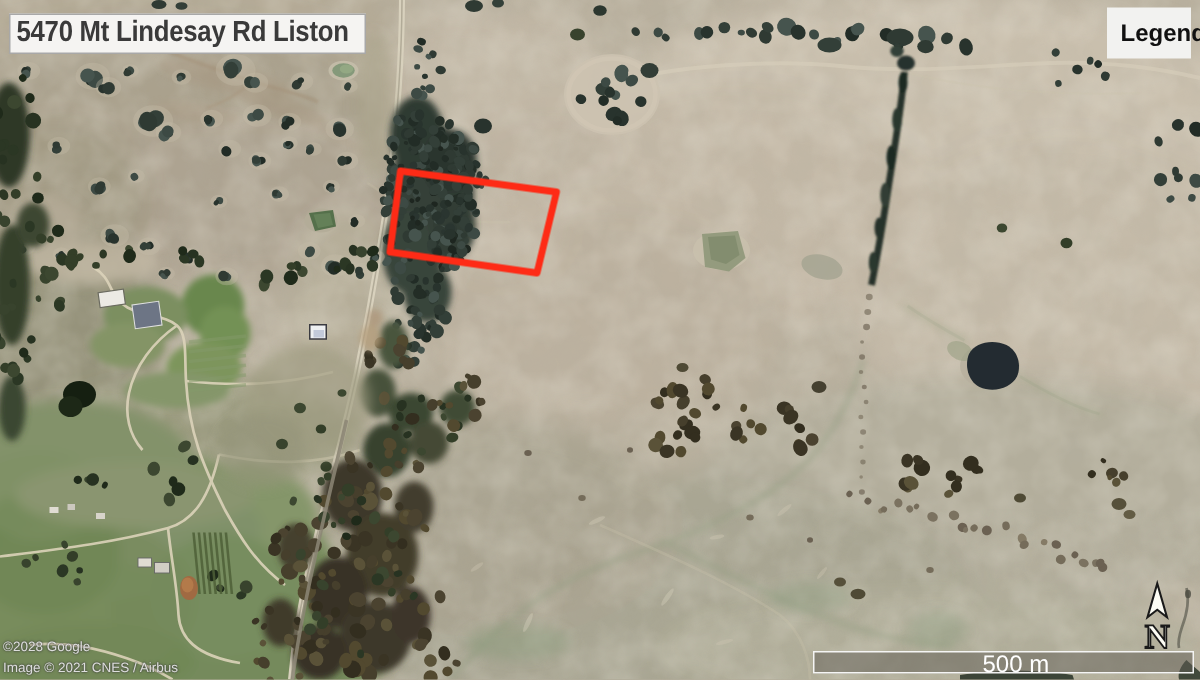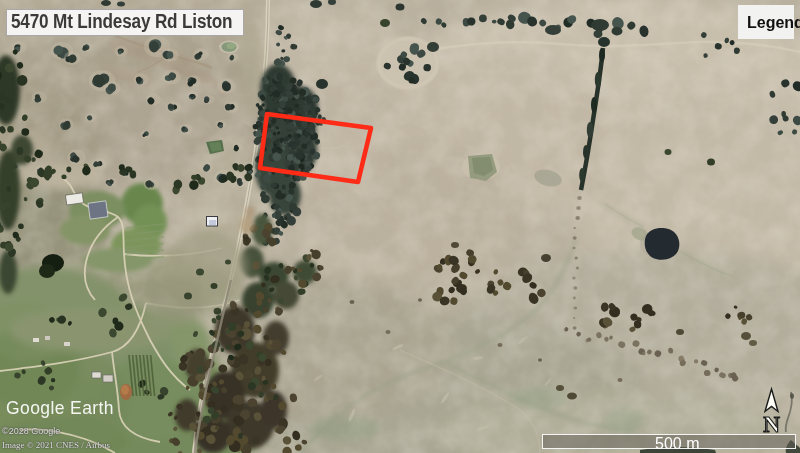--- a/index.html
+++ b/index.html
@@ -1178,25 +1178,24 @@
     </svg>
 
 <div class="ov" style="left:6px;top:9px;width:236px;height:25px;background:#f5f4f2;border:1px solid #a8a8a8;"></div>
 
 <div class="ov" style="left:11px;top:12px;font-size:19.5px;font-weight:bold;color:#3a3a3a;letter-spacing:-0.2px;line-height:1;transform:scaleX(0.88);transform-origin:left top;white-space:nowrap;">5470 Mt Lindesay Rd Liston</div>
 
 <div class="ov" style="left:738px;top:5px;width:56px;height:34px;background:#f2f2f0;"></div>
 
 <div class="ov" style="left:747px;top:14px;font-size:16px;font-weight:bold;color:#111;">Legend</div>
 
-<div class="ov" style="left:6px;top:400px;font-size:17.5px;color:rgba(255,255,255,0.92);letter-spacing:0.4px;line-height:1;">Google Earth</div>
 
 <div class="ov" style="left:2px;top:427px;font-size:9px;color:rgba(255,255,255,0.82);text-shadow:0 0 2px #444,0 0 1px #333;line-height:1;">©2028 Google</div>
 
-<div class="ov" style="left:2px;top:441px;font-size:9px;color:rgba(255,255,255,0.82);text-shadow:0 0 2px #444,0 0 1px #333;line-height:1;font-family:Liberation Serif, serif;">Image © 2021 CNES / Airbus</div>
+<div class="ov" style="left:2px;top:441px;font-size:9px;color:rgba(255,255,255,0.82);text-shadow:0 0 2px #444,0 0 1px #333;line-height:1;">Image © 2021 CNES / Airbus</div>
 
 <div class="ov" style="left:542px;top:434px;width:254px;height:15px;background:rgba(95,92,84,0.5);border:1.5px solid rgba(255,255,255,0.92);box-sizing:border-box;"></div>
 
 <div class="ov" style="left:655px;top:435px;font-size:16px;color:#fff;">500 m</div>
 
 <svg class="ov" style="left:754px;top:386px;" width="36" height="52" viewBox="0 0 36 52">
 <path d="M17.5 3 L24 25.5 L17.5 20.5 L11 25.5 Z" fill="#fdfdf5" stroke="#1a1a1a" stroke-width="1.4" stroke-linejoin="miter"></path>
 <text x="17.5" y="46" font-family="Liberation Serif, serif" font-size="23" font-weight="bold" text-anchor="middle" fill="#fdfdf5" stroke="#1a1a1a" stroke-width="1.2">N</text>
 </svg>
 </div>

